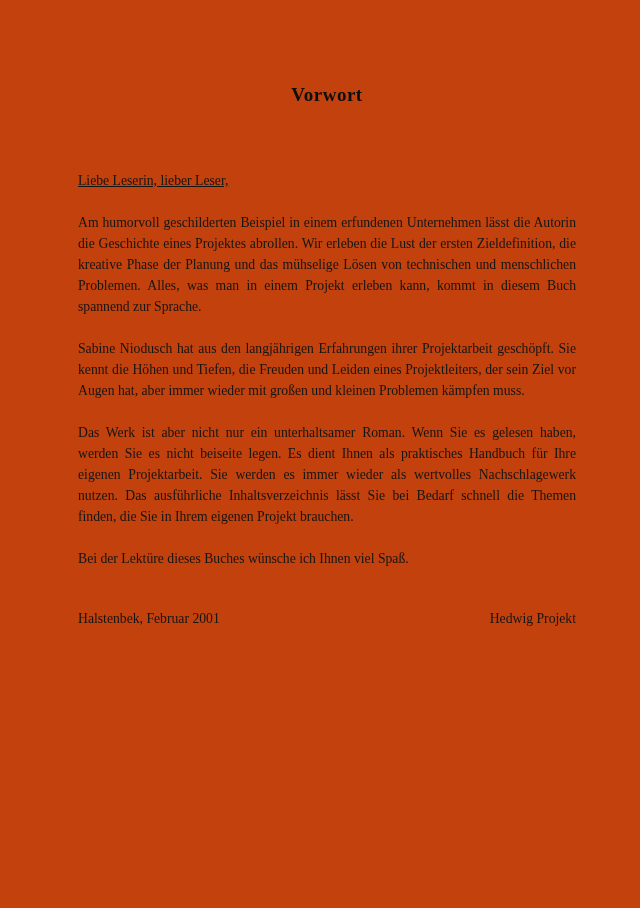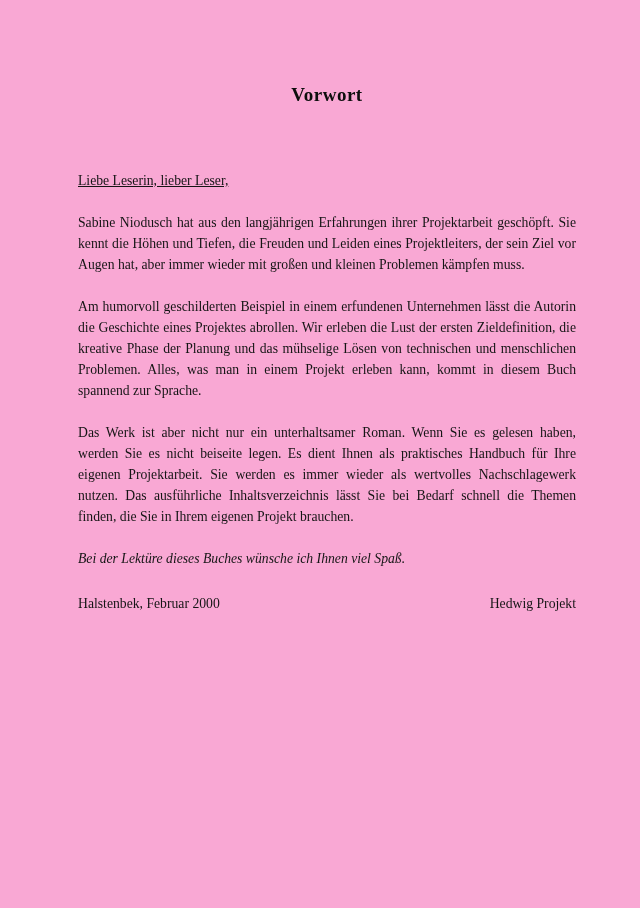--- a/index.html
+++ b/index.html
@@ -4,21 +4,21 @@
 <style>
   html, body {
     margin: 0;
     padding: 0;
     background: #ffffff;
   }
   .page {
     position: relative;
     width: 640px;
     height: 908px;
-    background: #f9a8d4;
+    background: #c2410c;
     box-sizing: border-box;
     padding: 84px 64px 0 78px;
     font-family: "Liberation Serif", "DejaVu Serif", serif;
     color: #151515;
     overflow: hidden;
   }
   .page-title {
     margin: 0 0 64px 0;
     text-align: center;
     font-size: 19px;
@@ -36,41 +36,40 @@
   .para {
     margin: 0 0 21px 0;
     font-size: 13.7px;
     line-height: 21px;
     text-align: justify;
     text-justify: inter-word;
     hyphens: manual;
   }
   .para.last {
     text-align: left;
-    margin-bottom: 24px;
-    font-style: italic;
+    margin-bottom: 39px;
   }
   .signature-row {
     display: flex;
     justify-content: space-between;
     align-items: baseline;
     font-size: 13.7px;
     line-height: 21px;
   }
 </style>
 </head>
 <body>
 
 <div class="page">
   <h1 class="page-title">Vorwort</h1>
 
   <p class="salutation">Liebe Leserin, lieber Leser,</p>
 
+  <p class="para">Am humorvoll geschilderten Beispiel in einem erfundenen Unternehmen lässt die Autorin die Geschichte eines Projektes abrollen. Wir erleben die Lust der ersten Zieldefinition, die kreative Phase der Planung und das mühselige Lösen von technischen und menschlichen Problemen. Alles, was man in einem Projekt erleben kann, kommt in diesem Buch spannend zur Sprache.</p>
   <p class="para">Sabine Niodusch hat aus den langjährigen Erfahrungen ihrer Projektarbeit geschöpft. Sie kennt die Höhen und Tiefen, die Freuden und Leiden eines Projektleiters, der sein Ziel vor Augen hat, aber immer wieder mit großen und kleinen Problemen kämpfen muss.</p>
-  <p class="para">Am humorvoll geschilderten Beispiel in einem erfundenen Unternehmen lässt die Autorin die Geschichte eines Projektes abrollen. Wir erleben die Lust der ersten Zieldefinition, die kreative Phase der Planung und das mühselige Lösen von technischen und menschlichen Problemen. Alles, was man in einem Projekt erleben kann, kommt in diesem Buch spannend zur Sprache.</p>
   <p class="para">Das Werk ist aber nicht nur ein unterhaltsamer Roman. Wenn Sie es gelesen haben, werden Sie es nicht beiseite legen. Es dient Ihnen als praktisches Handbuch für Ihre eigenen Projektarbeit. Sie werden es immer wieder als wertvolles Nachschlagewerk nutzen. Das ausführliche Inhaltsverzeichnis lässt Sie bei Bedarf schnell die Themen finden, die Sie in Ihrem eigenen Projekt brauchen.</p>
   <p class="para last">Bei der Lektüre dieses Buches wünsche ich Ihnen viel Spaß.</p>
 
   <div class="signature-row">
-    <span>Halstenbek, Februar 2000</span>
+    <span>Halstenbek, Februar 2001</span>
     <span>Hedwig Projekt</span>
   </div>
 </div>
 
 </body></html>

